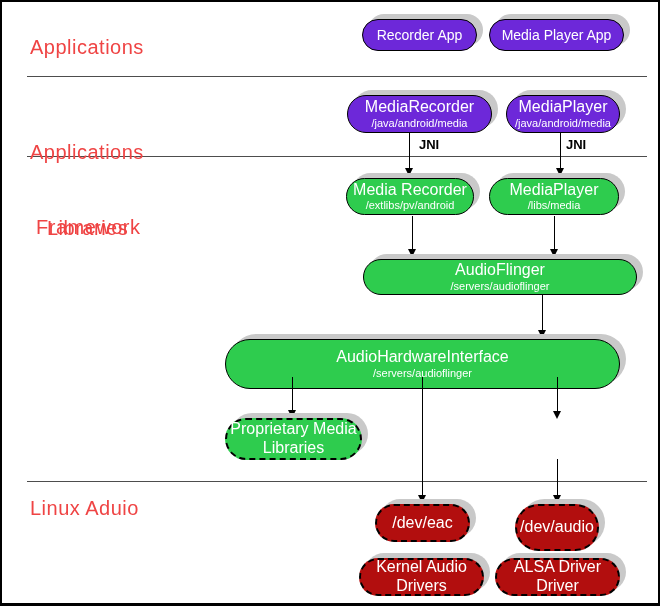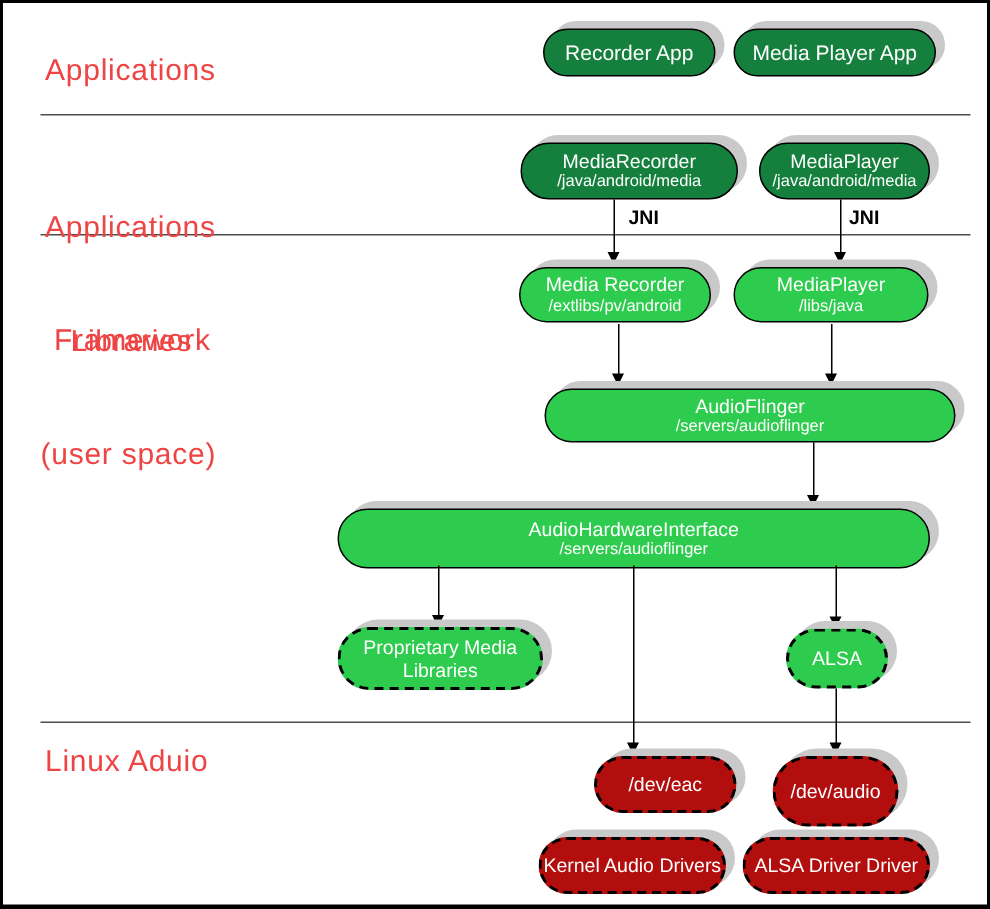--- a/index.html
+++ b/index.html
@@ -11,25 +11,25 @@
   .zone-label{
     position:absolute;color:#ef4444;font-size:20px;line-height:25px;
     white-space:pre;letter-spacing:0.5px;
   }
   .divider{position:absolute;left:25px;width:620px;height:1px;background:#4d4d4d;}
   .pill{
     position:absolute;box-sizing:border-box;border:1px solid #000;border-radius:50px;
     color:#ffffff;display:flex;flex-direction:column;align-items:center;justify-content:center;
     text-align:center;box-shadow:6px -5px 0 #c9c9c9;line-height:1.18;
   }
-  .pill.blue{background:#15803d;}
+  .pill.blue{background:#6d28d9;}
   .pill.green{background:#2ecc4e;}
   .pill.red{background:#b20e0e;}
   .pill.dashed{border:2px dashed #000;}
-  .t1{font-size:13px;}
+  .t1{font-size:16px;}
   .t1.big{font-size:14px;}
   .t2{font-size:11px;}
   .vline{position:absolute;width:1px;background:#000;}
   .ahead{
     position:absolute;width:0;height:0;
     border-left:4px solid transparent;border-right:4px solid transparent;border-top:8px solid #000;
   }
   .jni{position:absolute;font-size:13px;font-weight:bold;color:#000;}
 </style>
 </head>
@@ -41,21 +41,20 @@
   <div class="divider" style="top:154px"></div>
   <div class="divider" style="top:479px"></div>
 
   <div class="zone-label" style="left:28px;top:33px">Applications</div>
   <div class="zone-label" style="left:28px;top:88px">
     <div>Applications</div>
     <div style="padding-left:6px">Framework</div>
   </div>
   <div class="zone-label" style="left:25px;top:164px">
     <div style="padding-left:20px">Libraries</div>
-    <div>(user space)</div>
   </div>
   <div class="zone-label" style="left:28px;top:494px">Linux Aduio</div>
 
   <div class="pill blue" style="left:360px;top:17px;width:115px;height:32px">
     <span class="t1 big">Recorder App</span>
   </div>
   <div class="pill blue" style="left:487px;top:17px;width:135px;height:32px">
     <span class="t1 big">Media Player App</span>
   </div>
 
@@ -75,62 +74,59 @@
   <div class="vline" style="left:558px;top:131px;height:36px"></div>
   <div class="ahead" style="left:554px;top:166px"></div>
   <span class="jni" style="left:564px;top:135px">JNI</span>
 
   <div class="pill green" style="left:344px;top:176px;width:128px;height:37px">
     <span class="t1">Media Recorder</span>
     <span class="t2">/extlibs/pv/android</span>
   </div>
   <div class="pill green" style="left:487px;top:176px;width:130px;height:37px">
     <span class="t1">MediaPlayer</span>
-    <span class="t2">/libs/java</span>
+    <span class="t2">/libs/media</span>
   </div>
 
   <div class="vline" style="left:410px;top:214px;height:34px"></div>
   <div class="ahead" style="left:406px;top:247px"></div>
   <div class="vline" style="left:552px;top:214px;height:34px"></div>
   <div class="ahead" style="left:548px;top:247px"></div>
 
   <div class="pill green" style="left:361px;top:257px;width:274px;height:36px">
     <span class="t1">AudioFlinger</span>
     <span class="t2">/servers/audioflinger</span>
   </div>
 
   <div class="vline" style="left:540px;top:293px;height:36px"></div>
   <div class="ahead" style="left:536px;top:328px"></div>
 
-  <div class="pill green" style="left:223px;top:337px;width:395px;height:40px">
+  <div class="pill green" style="left:223px;top:337px;width:395px;height:50px">
     <span class="t1">AudioHardwareInterface</span>
     <span class="t2">/servers/audioflinger</span>
   </div>
 
   <div class="vline" style="left:290px;top:375px;height:34px"></div>
   <div class="ahead" style="left:286px;top:408px"></div>
 
   <div class="vline" style="left:420px;top:375px;height:119px"></div>
   <div class="ahead" style="left:416px;top:493px"></div>
 
   <div class="vline" style="left:555px;top:375px;height:35px"></div>
   <div class="ahead" style="left:551px;top:409px"></div>
 
   <div class="pill green dashed" style="left:223px;top:416px;width:137px;height:42px">
     <span class="t1">Proprietary Media</span>
     <span class="t1">Libraries</span>
   </div>
-  <div class="pill green dashed" style="left:522px;top:417px;width:68px;height:40px">
-    <span class="t1">ALSA</span>
-  </div>
 
   <div class="vline" style="left:555px;top:457px;height:37px"></div>
   <div class="ahead" style="left:551px;top:493px"></div>
 
-  <div class="pill red dashed" style="left:394px;top:502px;width:95px;height:38px">
+  <div class="pill red dashed" style="left:373px;top:502px;width:95px;height:38px">
     <span class="t1">/dev/eac</span>
   </div>
   <div class="pill red dashed" style="left:513px;top:502px;width:84px;height:47px">
     <span class="t1">/dev/audio</span>
   </div>
   <div class="pill red dashed" style="left:357px;top:556px;width:125px;height:38px">
     <span class="t1">Kernel Audio Drivers</span>
   </div>
   <div class="pill red dashed" style="left:493px;top:556px;width:125px;height:38px">
     <span class="t1">ALSA Driver Driver</span>

